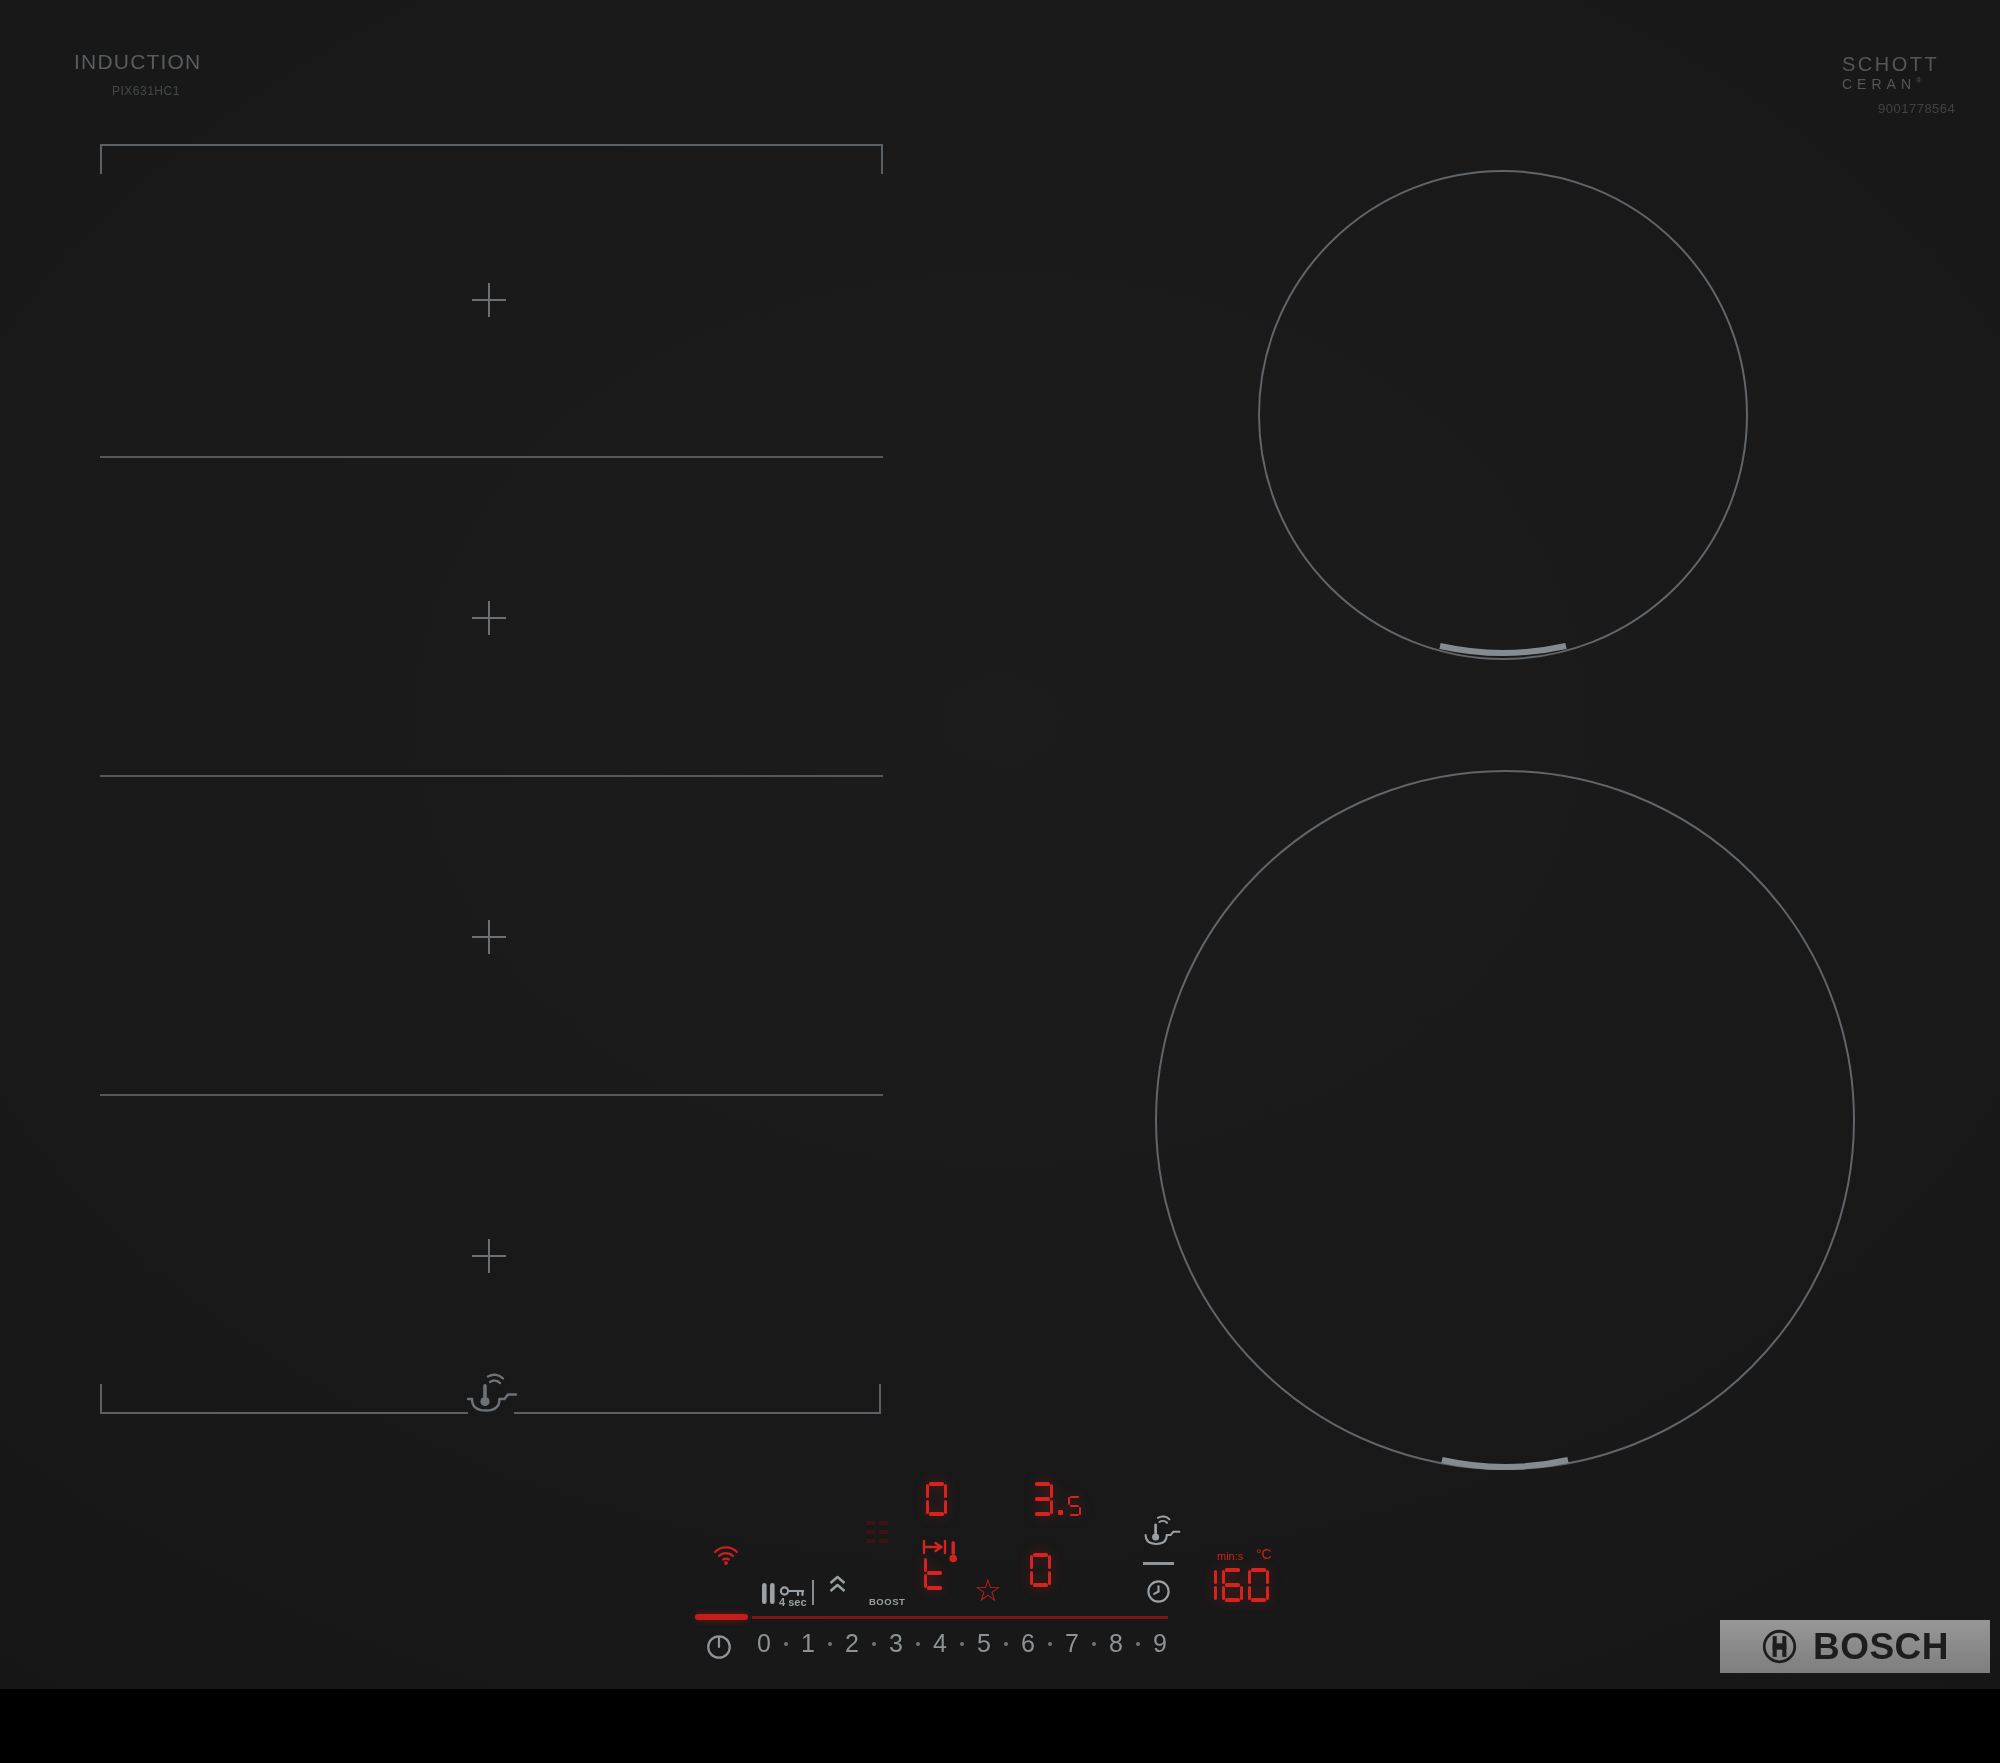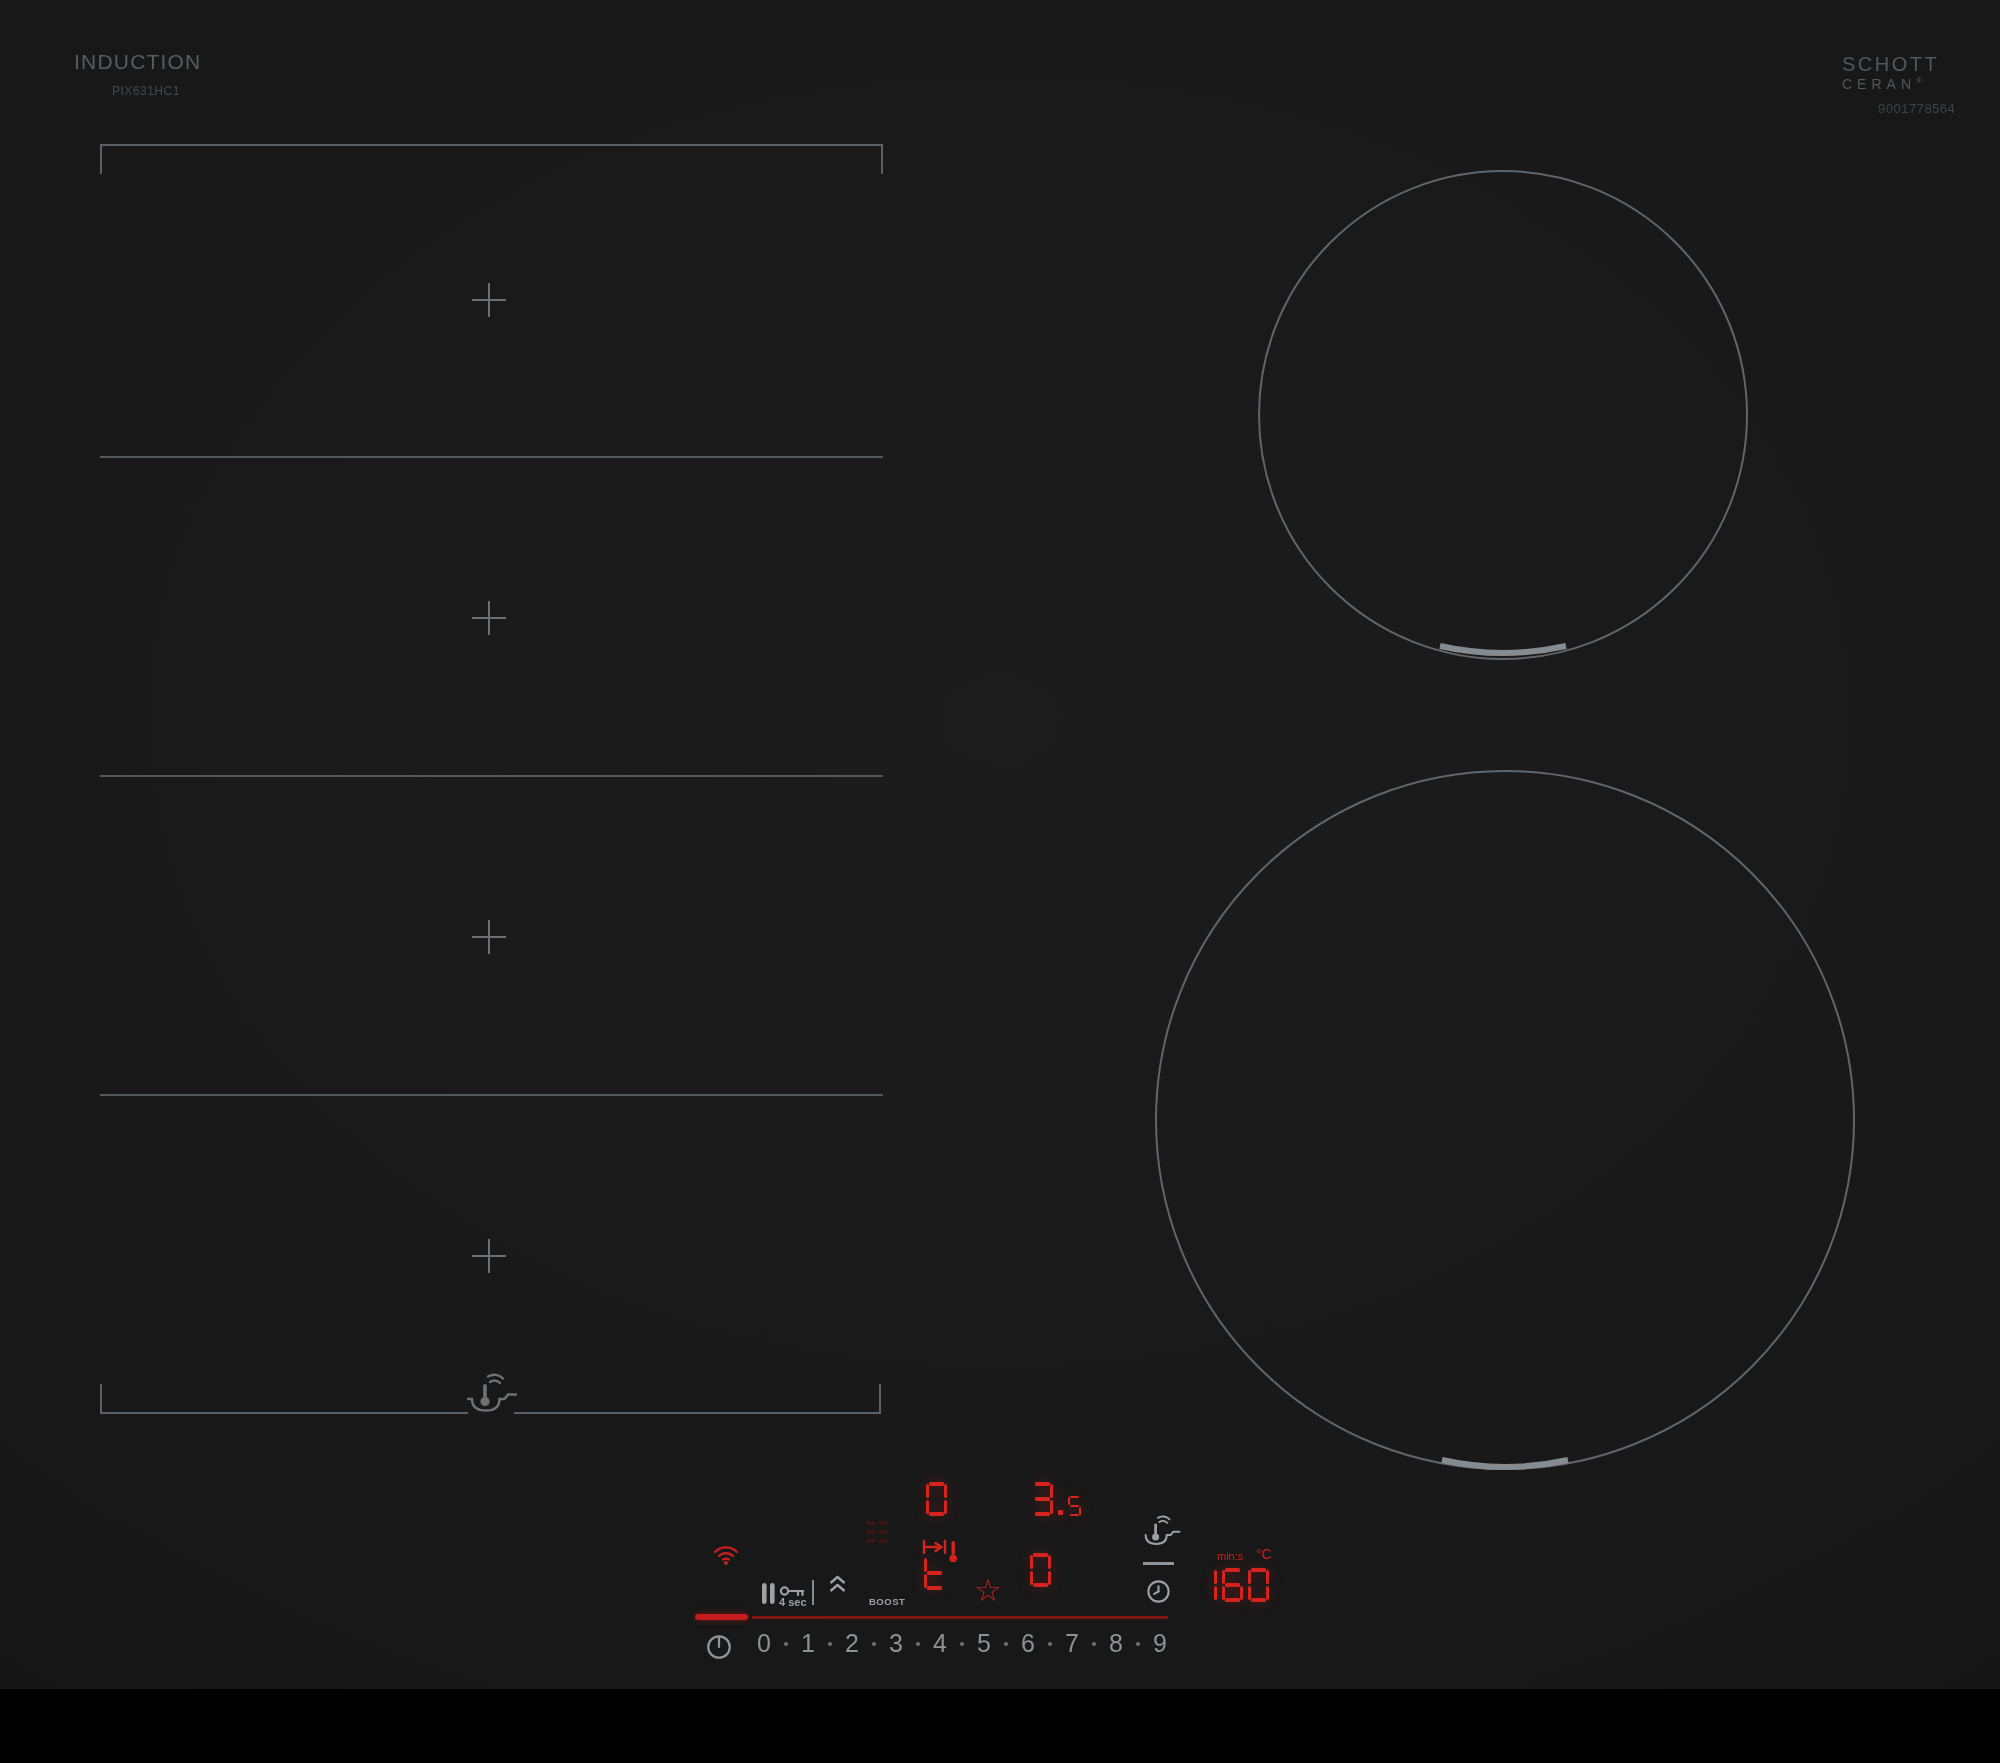--- a/index.html
+++ b/index.html
@@ -316,15 +316,24 @@
       <span class="dotsep">
         <i></i>
       </span>
       <span class="num">8</span>
       <span class="dotsep">
         <i></i>
       </span>
       <span class="num">9</span>
     </div>
 
+  <div class="bosch-badge">
+    <svg width="37" height="37" viewBox="0 0 40 40">
+      <circle cx="20" cy="20" r="16.5" fill="none" stroke="#1e1e1e" stroke-width="3"></circle>
+      <rect x="12.6" y="8.8" width="4.4" height="22.4" fill="#1e1e1e"></rect>
+      <rect x="23" y="8.8" width="4.4" height="22.4" fill="#1e1e1e"></rect>
+      <rect x="12.6" y="16.6" width="14.8" height="6.8" fill="#1e1e1e"></rect>
+    </svg>
+    <div class="bosch-text">BOSCH</div>
+  </div>
 
   <div class="trim"></div>
 </div>
 
 </body></html>

